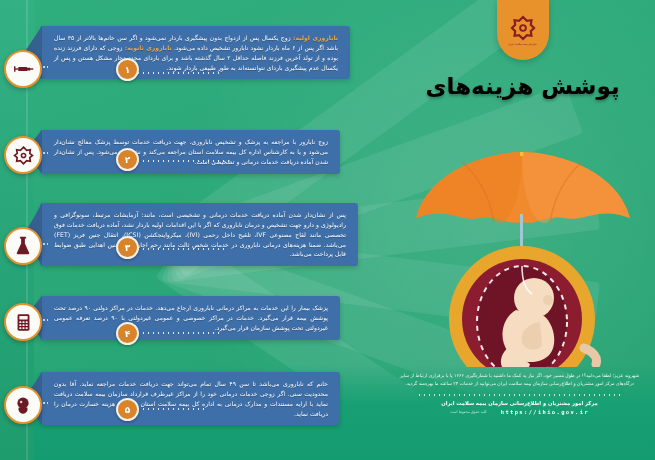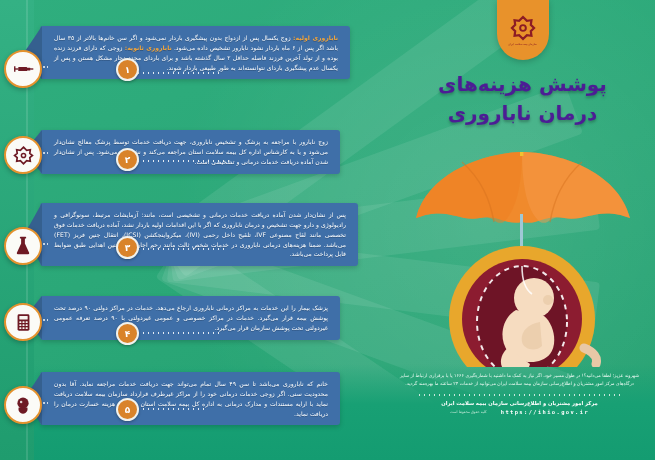--- a/index.html
+++ b/index.html
@@ -70,22 +70,22 @@
   .iconwrap svg{display:block;}
   .dotline{position:absolute;left:-4px;width:14px;height:2px;top:16px;
     background-image:radial-gradient(circle, rgba(255,255,255,.75) 0.9px, rgba(255,255,255,0) 1px);
     background-size:4px 2px;}
 
   
   .logo-tab{position:absolute;left:50%;transform:translateX(-50%);top:0;
      width:52px;height:60px;background:#e8922b;border-radius:0 0 26px 26px;
      display:flex;align-items:center;justify-content:center;flex-direction:column;
      box-shadow:0 2px 6px rgba(0,0,0,.2);}
-  .title{position:absolute;top:70px;width:100%;text-align:center;color:#4c1d95;
-     font-weight:bold;font-size:20px;line-height:1.45;direction:rtl;
+  .title{position:absolute;top:70px;width:100%;text-align:center;color:#000000;
+     font-weight:bold;font-size:23px;line-height:1.45;direction:rtl;
      text-shadow:0 2px 3px rgba(0,0,0,.28);}
 
   
   .umb{position:absolute;}
 
   
   .foot{position:absolute;color:#eafaf2;direction:rtl;text-align:center;}
   .foot-body{font-size:4.6px;line-height:1.85;letter-spacing:.05px;}
   .foot-rule{height:2px;margin:5px auto 4px;width:205px;
     background-image:radial-gradient(circle, rgba(255,255,255,.75) .9px, rgba(255,255,255,0) 1px);
@@ -115,21 +115,20 @@
   <div style="position:absolute;left:390px;top:0;width:265px;height:160px;">
     <div class="logo-tab">
       <svg width="26" height="26" viewBox="0 0 40 40">
         <path d="M20 3 L26 9 L33 8 L32 15 L37 20 L32 25 L33 32 L26 31 L20 37 L14 31 L7 32 L8 25 L3 20 L8 15 L7 8 L14 9 Z" fill="none" stroke="#8c1c24" stroke-width="3.4"></path>
         <circle cx="20" cy="20" r="4.4" fill="none" stroke="#8c1c24" stroke-width="3"></circle>
       </svg>
       <div style="font-size:2.6px;color:#8c1c24;margin-top:2px;white-space:nowrap;">سازمان بیمه سلامت ایران</div>
     </div>
     <div class="title">
       <div>پوشش هزینه‌های</div>
-      <div>درمان ناباروری</div>
     </div>
   </div>
 
   <svg class="umb" style="left:398px;top:152px;" width="250" height="215" viewBox="0 0 250 215">
 
     <g>
       <path d="M18 66 C30 18, 92 0, 124 0 C158 0, 220 18, 232 66 C200 54, 188 70, 166 66
                C146 62, 140 74, 124 70 C108 74, 100 62, 82 66 C60 70, 50 54, 18 66 Z" fill="#f08a2c"></path>
       <path d="M18 66 C30 18, 92 0, 124 0 C124 28, 120 56, 106 70 C96 74, 96 62, 82 66 C60 70, 50 54, 18 66 Z" fill="#ef7f22" opacity=".55"></path>
       <path d="M124 0 C124 30, 128 58, 142 70 C152 74, 152 62, 166 66 C188 70, 200 54, 232 66

